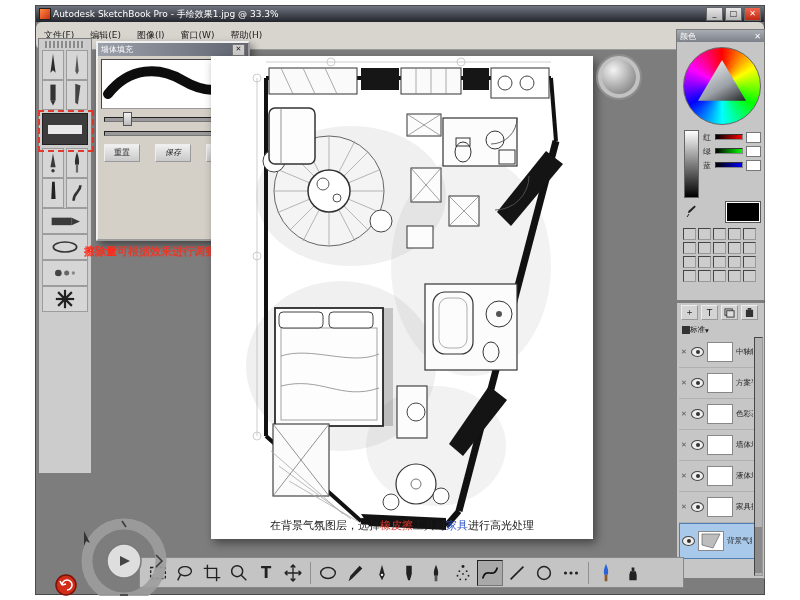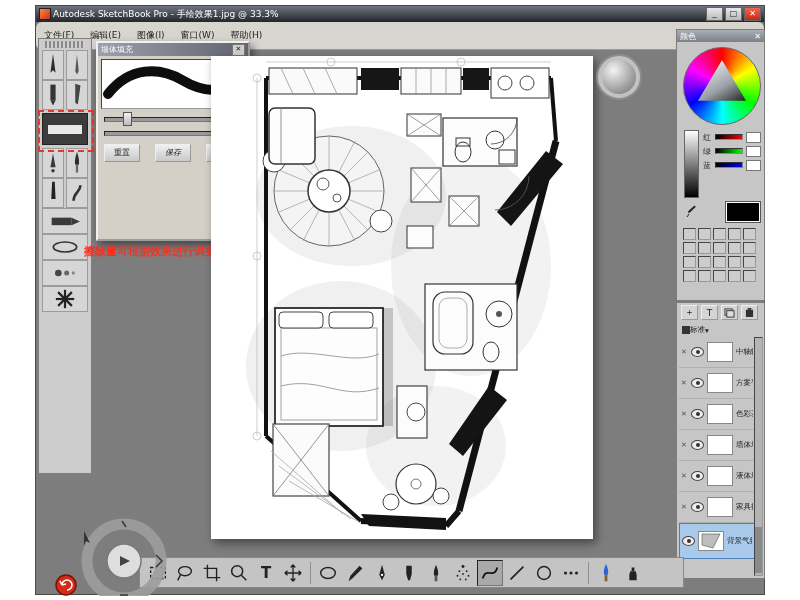--- a/index.html
+++ b/index.html
@@ -371,20 +371,23 @@
 
       <rect x="62" y="368" width="56" height="72" stroke="#333" fill="#fbfbfb" stroke-width="1.1"></rect>
       <line x1="62" y1="368" x2="118" y2="440" stroke="#777" stroke-width="0.8"></line>
       <line x1="118" y1="368" x2="62" y2="440" stroke="#777" stroke-width="0.8"></line>
       <g stroke="#aaa" stroke-width="0.8">
         <line x1="60" y1="395" x2="132" y2="458"></line>
           <line x1="68" y1="410" x2="140" y2="463"></line>
         <line x1="78" y1="425" x2="148" y2="466"></line>
       </g>
     </svg>
+    <div class="caption">
+      <span>在背景气氛图层，选择</span><span class="seg-red">橡皮擦</span><span>工具对</span><span class="seg-blue">家具</span><span>进行高光处理</span>
+    </div>
   </div>
 
   <div class="sphere-outer">
     <div class="sphere-inner"></div>
   </div>
 
   <div class="cpanel">
     <div class="panel-head">
       <span>颜色</span>
       <span>✕</span>

